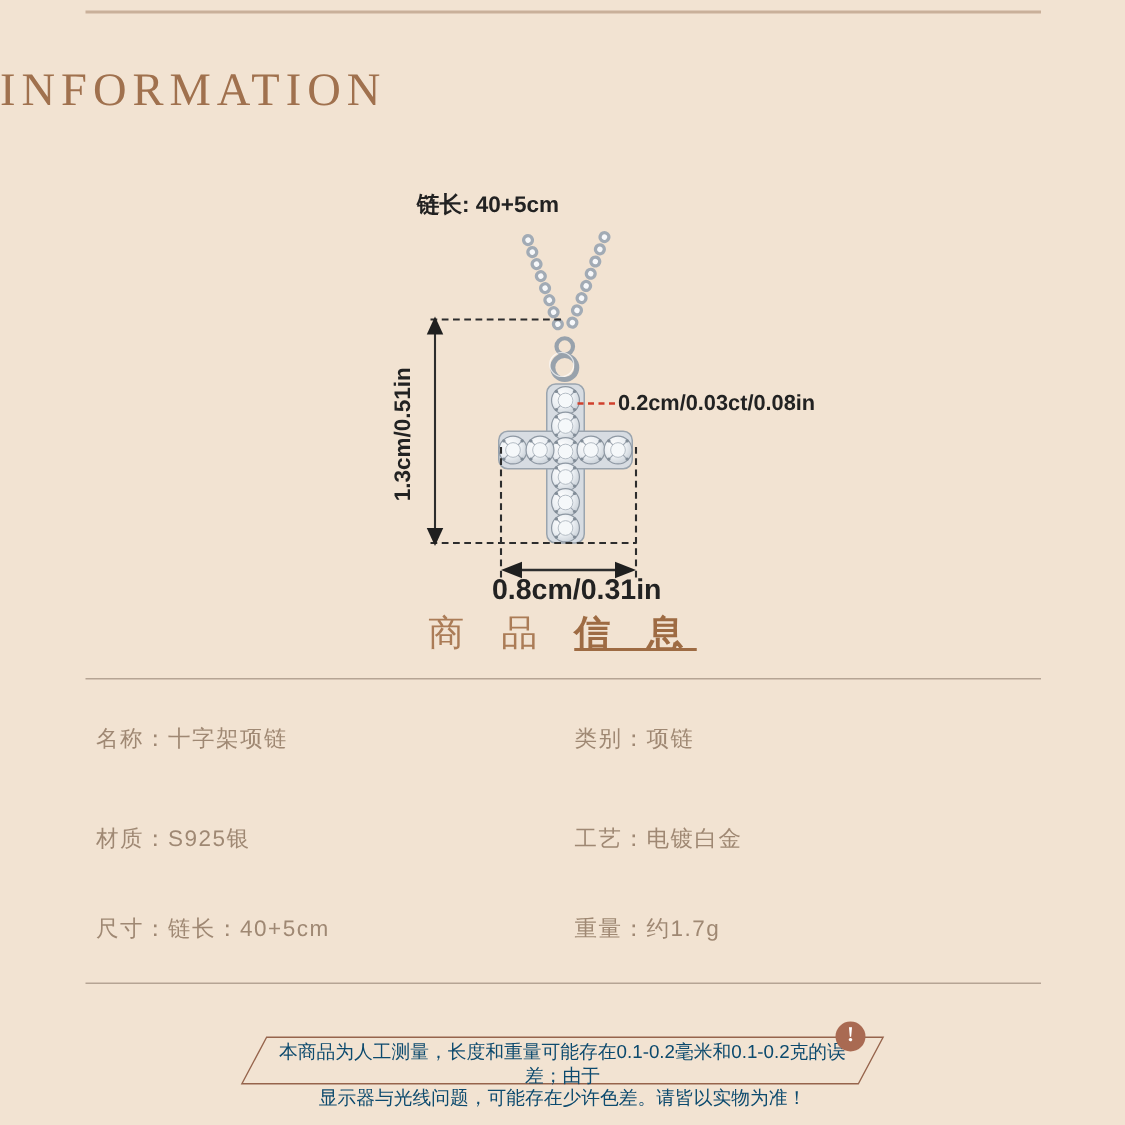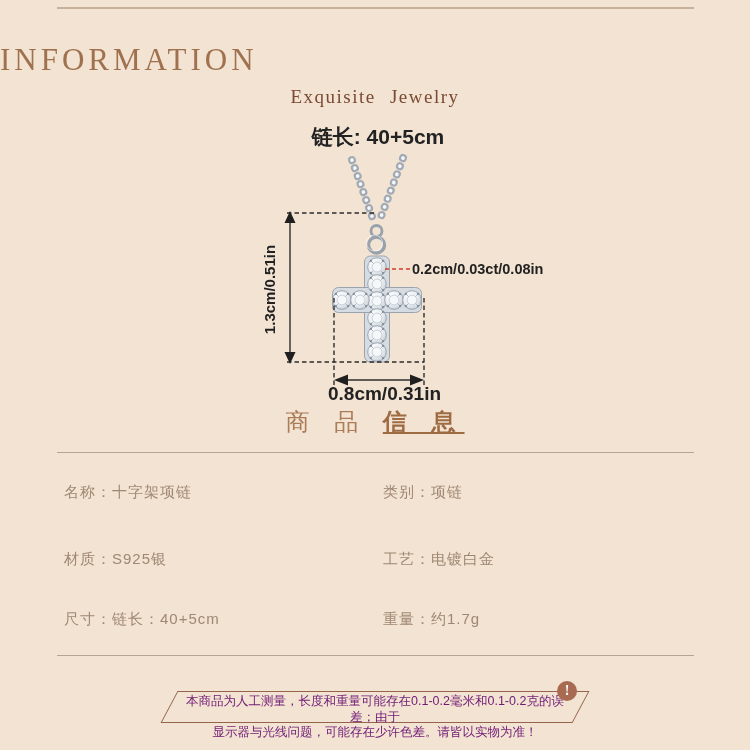--- a/index.html
+++ b/index.html
@@ -18,21 +18,21 @@
     font-size:31px;letter-spacing:4px;color:#a0714e;font-weight:500;
   }
   .subtitle{
     position:absolute;left:0;top:86px;width:750px;text-align:center;
     font-family:"Liberation Serif",serif;
     font-size:19px;letter-spacing:1.5px;word-spacing:8px;color:#7b4a33;
   }
   .figure{position:absolute;left:0;top:0;width:750px;height:420px;}
   .pendant-svg{position:absolute;left:230px;top:150px;}
   .dim{position:absolute;font-weight:bold;color:#222;white-space:nowrap;}
-  .chain-label{left:278px;top:126px;width:200px;text-align:center;font-size:21px;line-height:21px;}
+  .chain-label{left:278px;top:126px;width:200px;text-align:left;font-size:15px;line-height:21px;}
   .height-label{left:219px;top:281px;width:100px;text-align:center;font-size:15px;transform:rotate(-90deg);}
   .stone-label{left:412px;top:261px;font-size:14.5px;}
   .width-label{left:328px;top:383px;width:100px;text-align:center;font-size:19px;}
   .section-heading{
     position:absolute;left:0;top:406px;width:750px;text-align:center;
     font-size:24px;letter-spacing:9px;color:#ab7c57;
   }
   .section-heading .bold-part{font-weight:bold;color:#9e6b43;text-decoration:underline;}
   .spec{position:absolute;font-size:15px;letter-spacing:1px;color:#9f8873;white-space:nowrap;}
   .col1{left:64px;}
@@ -41,37 +41,36 @@
   .row2{top:550px;}
   .row3{top:610px;}
   .disc-border{
     position:absolute;left:169px;top:691px;width:412px;height:32px;
     border:1.5px solid #96644c;
     transform:skewX(-28deg);
     box-sizing:border-box;
   }
   .disc-text{
     position:absolute;left:175px;top:694px;width:400px;
-    text-align:center;font-size:12.5px;line-height:15.5px;color:#701a75;
+    text-align:center;font-size:12.5px;line-height:15.5px;color:#0c4a6e;
   }
   .badge{
     position:absolute;left:557px;top:681px;width:20px;height:20px;border-radius:50%;
     background:#a96a52;color:#ffffff;text-align:center;line-height:20px;
     font-family:"Liberation Serif",serif;font-weight:bold;font-size:14px;
   }
 </style>
 </head>
 <body>
 
 <div class="page">
 
   <div class="top-line"></div>
 
   <div class="title">INFORMATION</div>
-  <div class="subtitle">Exquisite  Jewelry</div>
 
   <div class="figure">
 
     <svg id="pendant-svg" class="pendant-svg" width="320" height="260" viewBox="230 150 320 260">
       <defs>
         <radialGradient id="stoneG" cx="38%" cy="35%" r="75%">
           <stop offset="0%" stop-color="#ffffff"></stop>
           <stop offset="55%" stop-color="#eaeef2"></stop>
           <stop offset="100%" stop-color="#c2cad2"></stop>
         </radialGradient>

